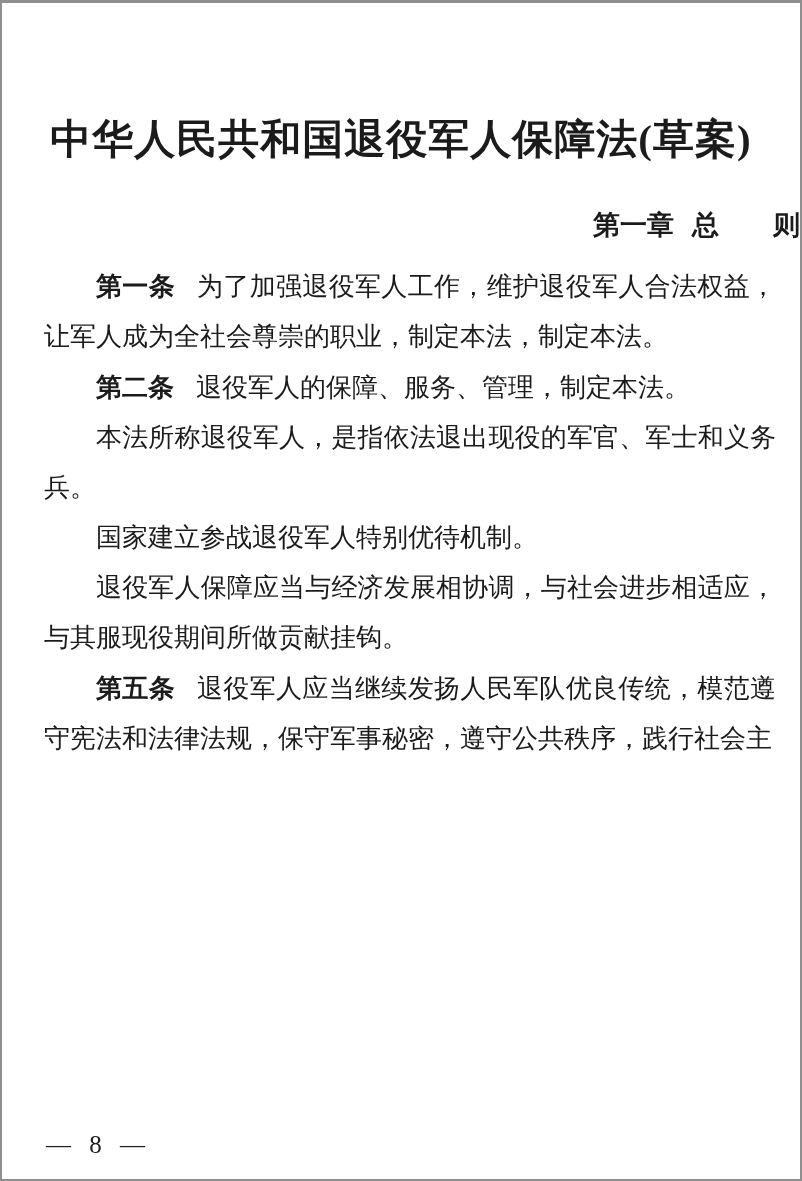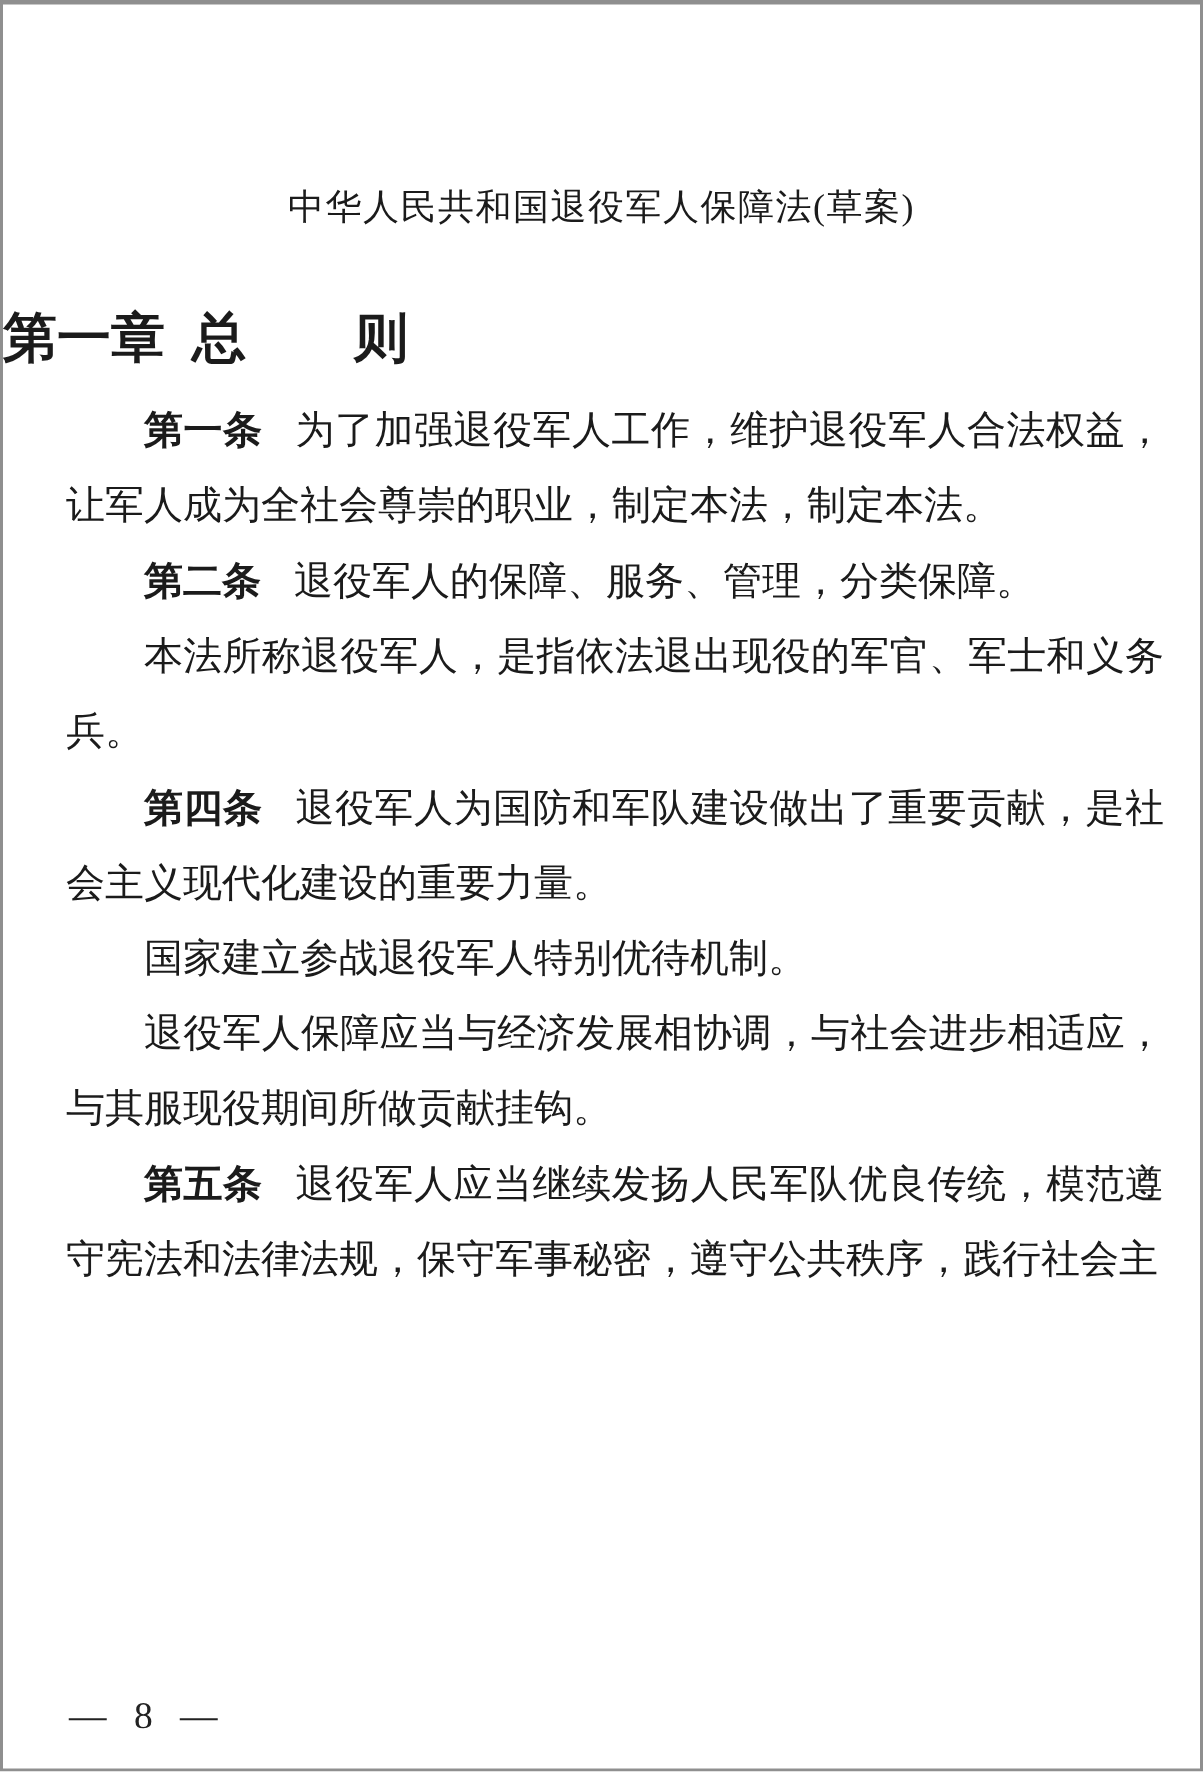--- a/index.html
+++ b/index.html
@@ -14,33 +14,33 @@
     box-sizing: border-box;
     background: var(--page-bg, #ffffff);
     border: 2px solid var(--border-color, #8f8f8f);
     border-top-width: 3px;
     overflow: hidden;
     color: var(--text-color, #1b1b1b);
     font-family: "Liberation Serif", "DejaVu Serif", serif;
   }
   .doc-title {
     margin: 112px 0 0 0;
-    font-size: 24px;
+    font-size: 41px;
     line-height: 48px;
-    font-weight: 400;
+    font-weight: 700;
     text-align: center;
     letter-spacing: 1px;
     white-space: nowrap;
   }
   .chapter {
     margin-top: 42px;
-    font-size: 36px;
+    font-size: 27px;
     line-height: 40px;
     font-weight: 700;
-    text-align: left;
+    text-align: right;
   }
   .chapter .chapter-number {
     margin-right: 18px;
   }
   .doc-body {
     margin-top: 16px;
     padding: 0 24px 0 42px;
     text-align: justify;
   }
   .para {
@@ -70,26 +70,25 @@
 
   <h1 class="doc-title">中华人民共和国退役军人保障法(草案)</h1>
 
   <div class="chapter">
     <span class="chapter-number">第一章</span><span class="chapter-title">总　　则</span>
   </div>
 
   <div class="doc-body">
   <p class="para"><span class="article-label">第一条</span><span class="article-text">为了加强退役军人工作，维护退役军人合法权益，让军人成为全社会尊崇的职业，制定本法，制定本法。</span></p>
 
-  <p class="para"><span class="article-label">第二条</span><span class="article-text">退役军人的保障、服务、管理，分类保障。</span></p>
+  <p class="para"><span class="article-label">第二条</span><span class="article-text">退役军人的保障、服务、管理，制定本法。</span></p>
 
   <p class="para"><span class="article-text">本法所称退役军人，是指依法退出现役的军官、军士和义务兵。</span></p>
 
 
-  <p class="para"><span class="article-label">第四条</span><span class="article-text">退役军人为国防和军队建设做出了重要贡献，是社会主义现代化建设的重要力量。</span></p>
 
 
   <p class="para"><span class="article-text">国家建立参战退役军人特别优待机制。</span></p>
 
   <p class="para"><span class="article-text">退役军人保障应当与经济发展相协调，与社会进步相适应，与其服现役期间所做贡献挂钩。</span></p>
 
   <p class="para"><span class="article-label">第五条</span><span class="article-text">退役军人应当继续发扬人民军队优良传统，模范遵守宪法和法律法规，保守军事秘密，遵守公共秩序，践行社会主</span></p>
 </div>
 
   <div class="page-footer">— 8 —</div>

